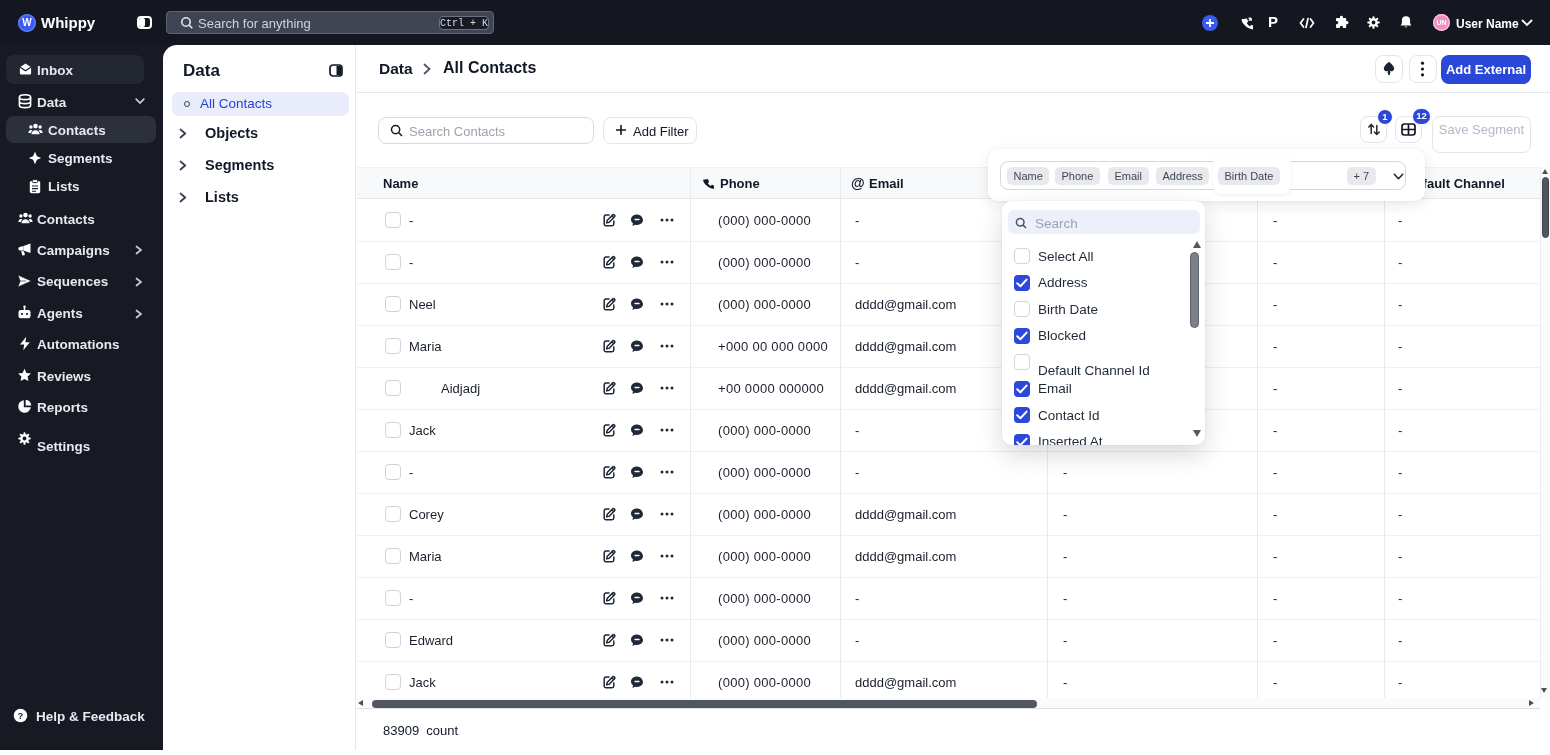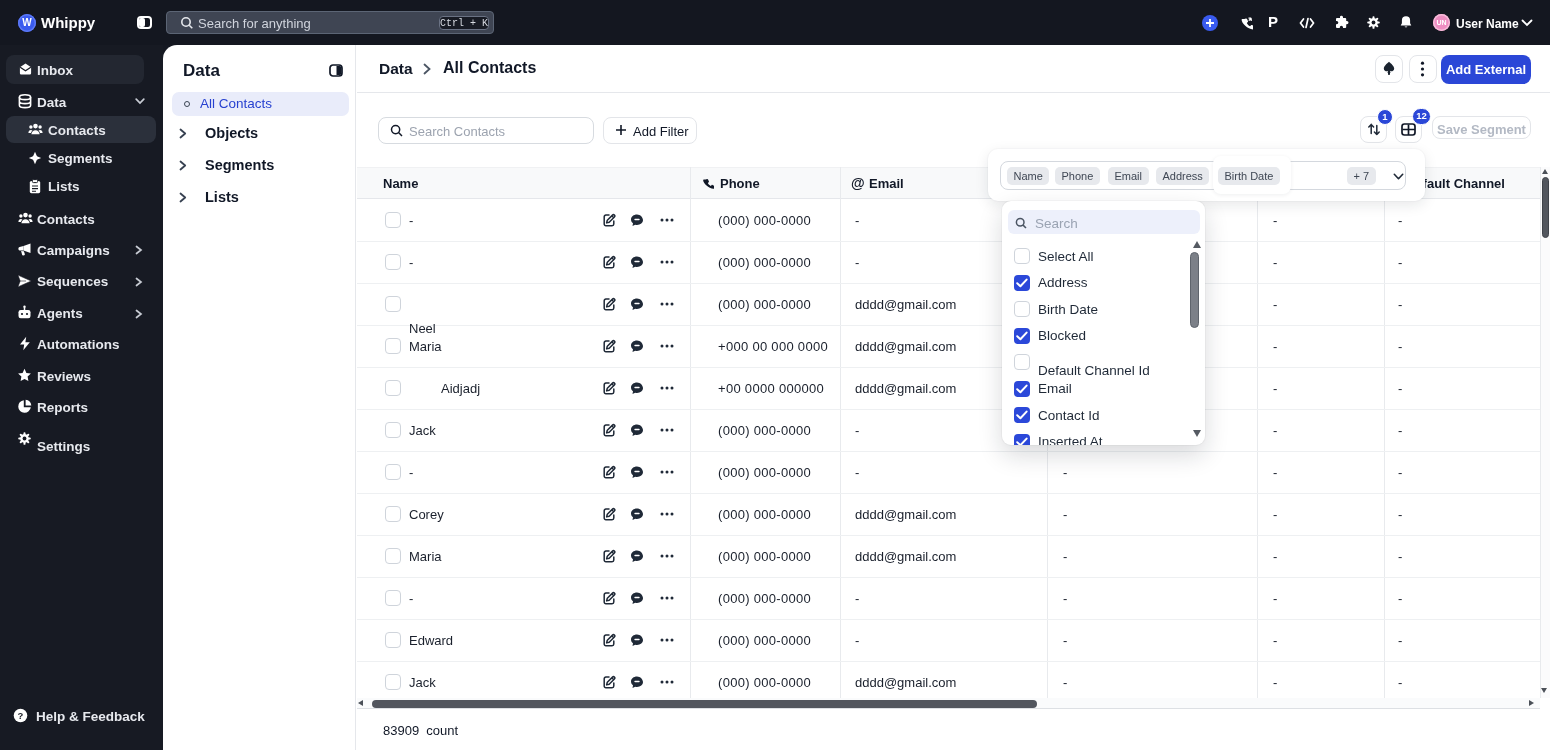--- a/index.html
+++ b/index.html
@@ -235,21 +235,21 @@
     <path d="M4.2 11.5 V2.5 M4.2 2.5 L1.8 5 M4.2 2.5 L6.6 5" stroke="#1f2937" stroke-width="1.5" fill="none" stroke-linecap="round" stroke-linejoin="round"></path>
     <path d="M9.8 3.5 V12.5 M9.8 12.5 L7.4 10 M9.8 12.5 L12.2 10" stroke="#1f2937" stroke-width="1.5" fill="none" stroke-linecap="round" stroke-linejoin="round"></path>
   </svg>
 <div class="a b" style="left:1395px;top:116px;width:27px;height:27px;"></div>
 <svg class="a ic" style="left:1401px;top:123px" width="15" height="13" viewBox="0 0 15 13">
     <rect x="1" y="1" width="13" height="11" rx="2.4" fill="none" stroke="#111827" stroke-width="1.7"></rect>
     <path d="M7.5 1.5 V12 M1.5 6.5 H14" stroke="#111827" stroke-width="1.7"></path>
   </svg>
 <div class="a" style="left:1377px;top:109px;width:16px;height:16px;border-radius:50%;background:#2b47d7;border:1.5px solid #fff;color:#fff;font-size:9.5px;font-weight:700;text-align:center;line-height:13px;">1</div>
 <div class="a" style="left:1412px;top:108px;width:19px;height:17px;border-radius:9px;background:#2b47d7;border:1.5px solid #fff;color:#fff;font-size:9.5px;font-weight:700;text-align:center;line-height:14px;">12</div>
-<div class="a b" style="left:1432px;top:116px;width:99px;height:23px;color:#b3b9c4;font-size:13px;font-weight:700;text-align:center;line-height:25px;">Save Segment</div>
+<div class="a b" style="left:1432px;top:116px;width:99px;height:37px;color:#b3b9c4;font-size:13px;font-weight:400;text-align:center;line-height:25px;">Save Segment</div>
 <div class="a" style="left:357px;top:167px;width:1183px;height:32px;background:#f8f9fa;border-top:1px solid #f0f1f3;border-bottom:1px solid #e5e7eb;"></div>
 <div class="a txt-dark" style="left:383px;top:176px;font-size:13px;font-weight:700;">Name</div>
 <svg class="a ic" style="left:701px;top:177px" width="13" height="13" viewBox="0 0 13 13">
     <path d="M3.6 1.5l1.5-.4c.37-.1.74.1.93.46l.83 1.76c.18.32.1.7-.18.93l-.84.84c.6 1.25 1.63 2.28 2.88 2.88l.84-.84c.24-.28.6-.36.93-.18l1.76.83c.37.18.56.56.46.93l-.4 1.5c-.1.37-.42.63-.8.63C6.77 10.84 1.16 5.23 1.16 2.3c0-.37.26-.7.63-.8z" fill="#111827" transform="translate(1,1)"></path>
   </svg>
 <div class="a txt-dark" style="left:720px;top:176px;font-size:13px;font-weight:700;">Phone</div>
 <div class="a txt-dark" style="left:851px;top:175px;font-size:14px;font-weight:600;">@</div>
 <div class="a txt-dark" style="left:869px;top:176px;font-size:13px;font-weight:700;">Email</div>
 <div class="a txt-dark" style="left:1406px;top:176px;font-size:13px;font-weight:700;">Default Channel</div>
 <div class="a" style="left:690px;top:167px;width:1px;height:531px;background:#e8eaed;"></div>
@@ -302,21 +302,21 @@
     <circle cx="2" cy="2" r="1.5" fill="#1f2937"></circle>
     <circle cx="7" cy="2" r="1.5" fill="#1f2937"></circle>
     <circle cx="12" cy="2" r="1.5" fill="#1f2937"></circle>
   </svg>
 <div class="a cell" style="left:718px;top:255px;letter-spacing:0.3px;">(000) 000-0000</div>
 <div class="a cell" style="left:855px;top:255px;">-</div>
 <div class="a cell" style="left:1063px;top:255px;">-</div>
 <div class="a cell" style="left:1273px;top:255px;">-</div>
 <div class="a cell" style="left:1398px;top:255px;">-</div>
 <div class="cbx off" style="left:385px;top:296px;"></div>
-<div class="a cell" style="left:409px;top:297px;margin-top:24px;">Neel</div>
+<div class="a cell" style="left:409px;top:297px;">Neel</div>
 <svg class="a ic" style="left:602px;top:297px" width="14" height="14" viewBox="0 0 14 14">
     <path d="M9.8 2.8 L11.7 4.7 M10.5 2.1 a1.3 1.3 0 0 1 1.9 1.9 L7.2 9.2 L4.6 9.9 L5.3 7.3 Z" stroke="#1f2937" stroke-width="1.5" fill="none" stroke-linejoin="round"></path>
     <path d="M11.8 8 V11 a1.7 1.7 0 0 1 -1.7 1.7 H3.9 A1.7 1.7 0 0 1 2.2 11 V3.8 A1.7 1.7 0 0 1 3.9 2.1 H7" stroke="#1f2937" stroke-width="1.5" fill="none" stroke-linecap="round"></path>
   </svg>
 <svg class="a ic" style="left:630px;top:297px" width="14" height="14" viewBox="0 0 14 13">
     <path d="M7 0.9 C3.55 0.9 1 3.1 1 5.9 c0 1.55.75 2.9 2 3.85 L2.5 12.6 l2.7-1.3 c.57.14 1.17.2 1.8.2 3.45 0 6-2.2 6-4.9 S10.45 0.9 7 0.9z" fill="#1f2937"></path>
     <rect x="4.3" y="5.2" width="5.4" height="1.5" rx="0.75" fill="#fff"></rect>
   </svg>
 <svg class="a ic" style="left:660px;top:302px" width="14" height="4" viewBox="0 0 14 4">
     <circle cx="2" cy="2" r="1.5" fill="#1f2937"></circle>

